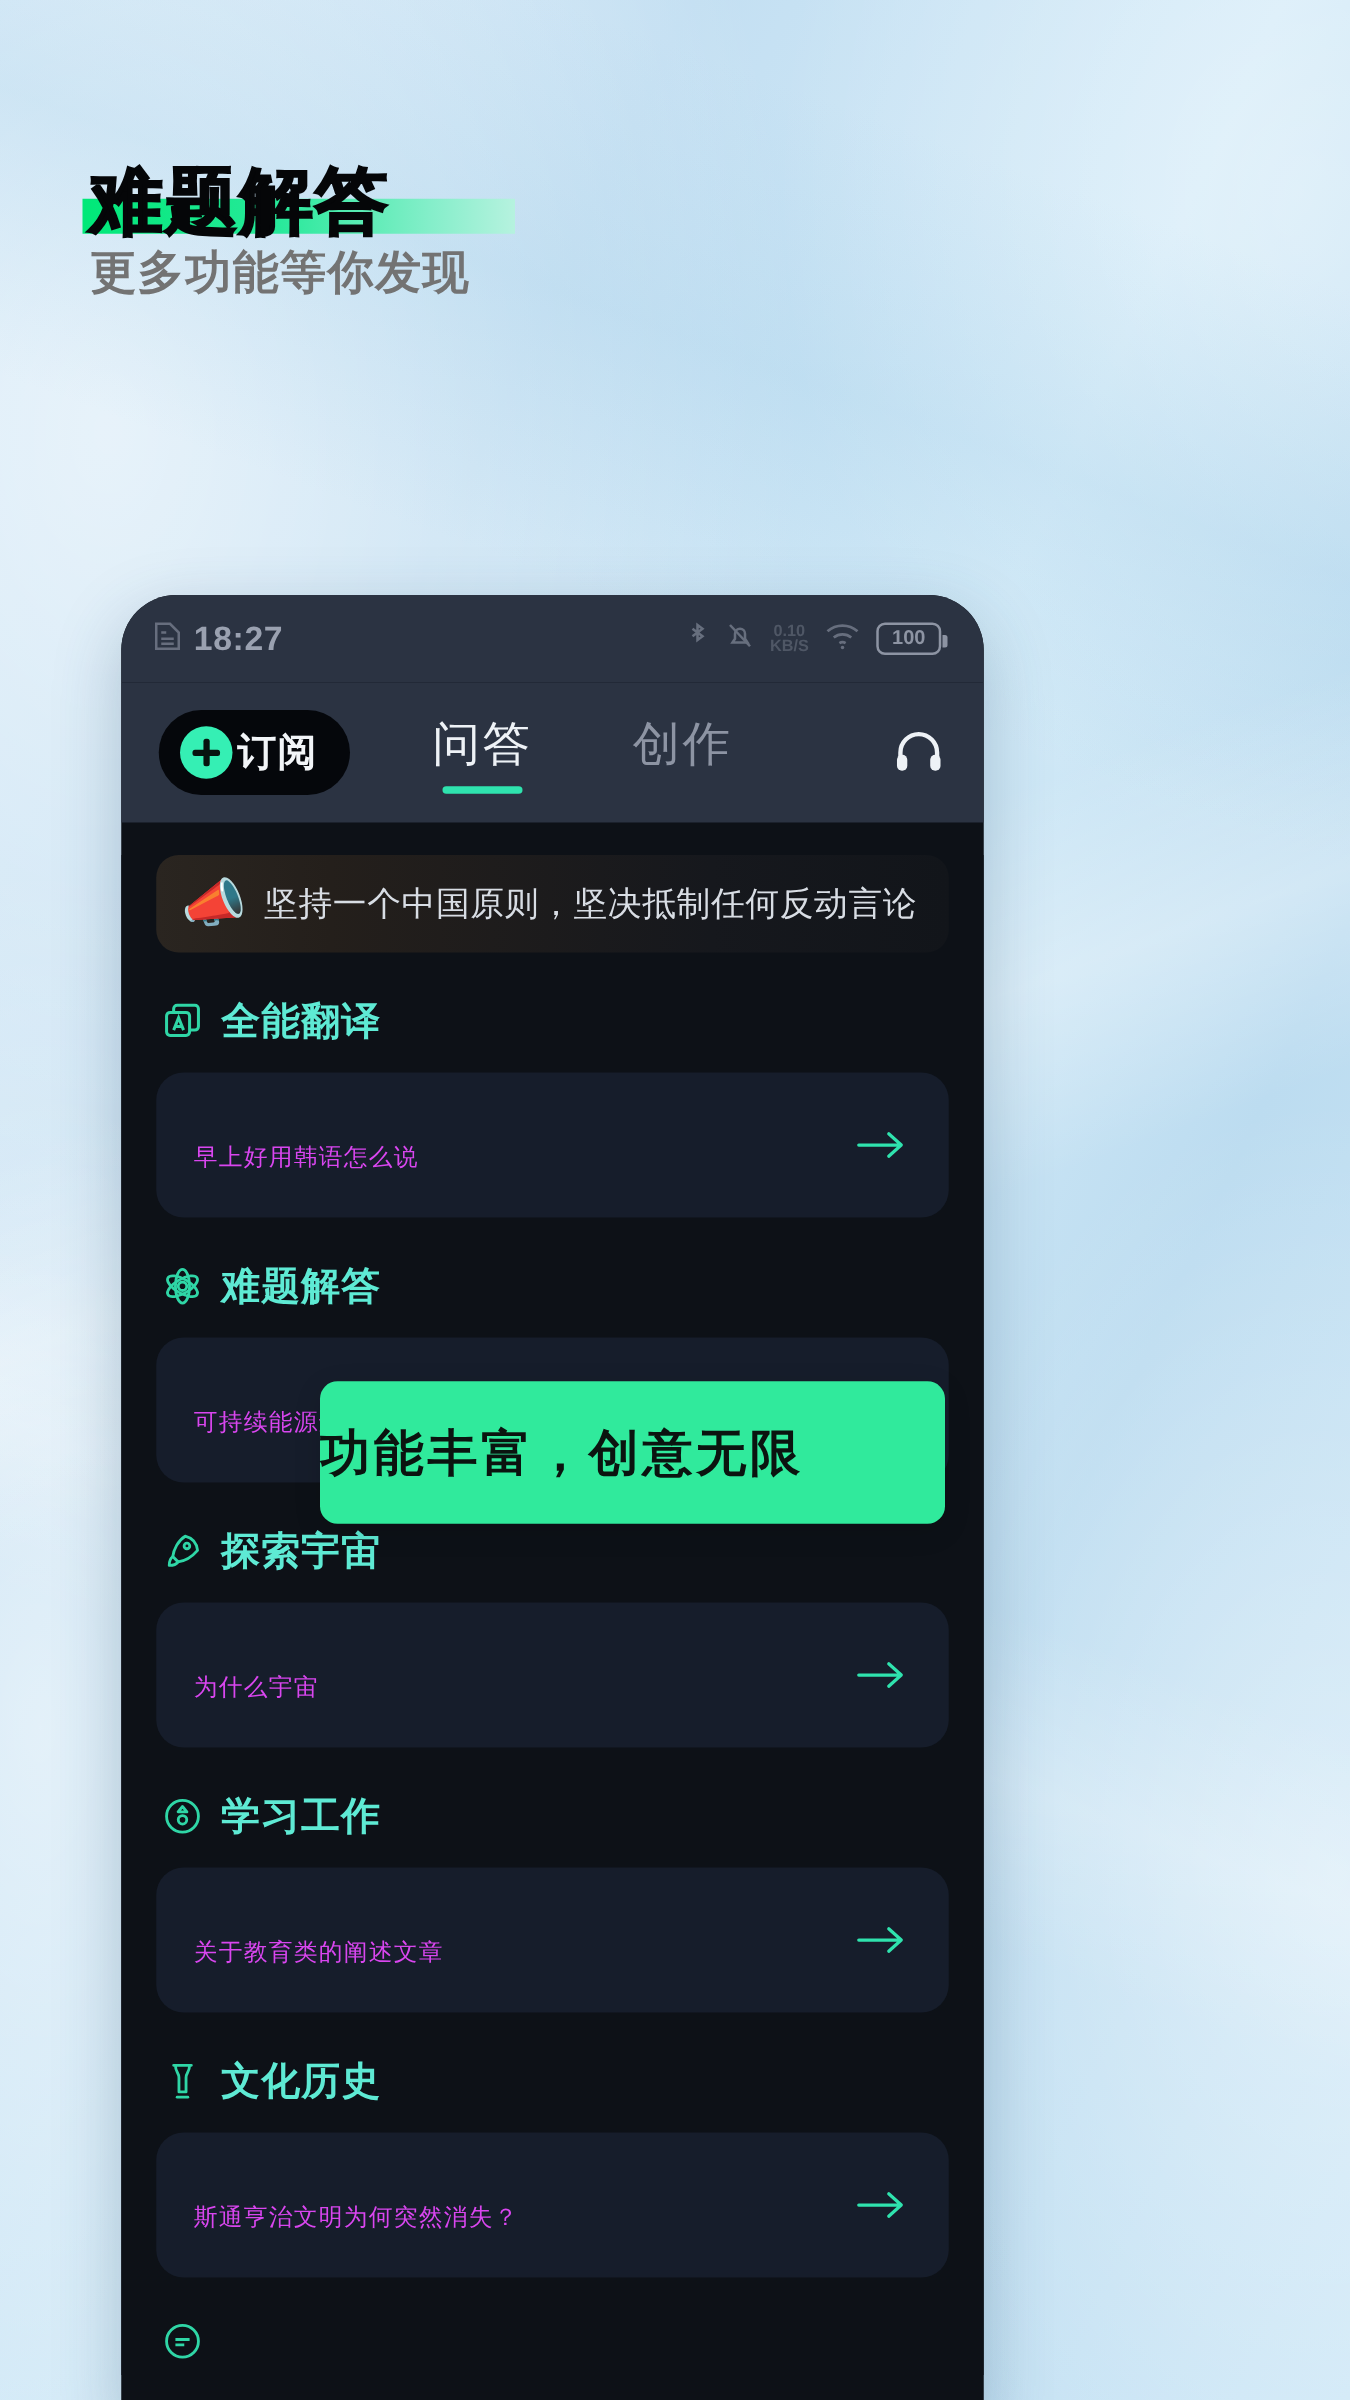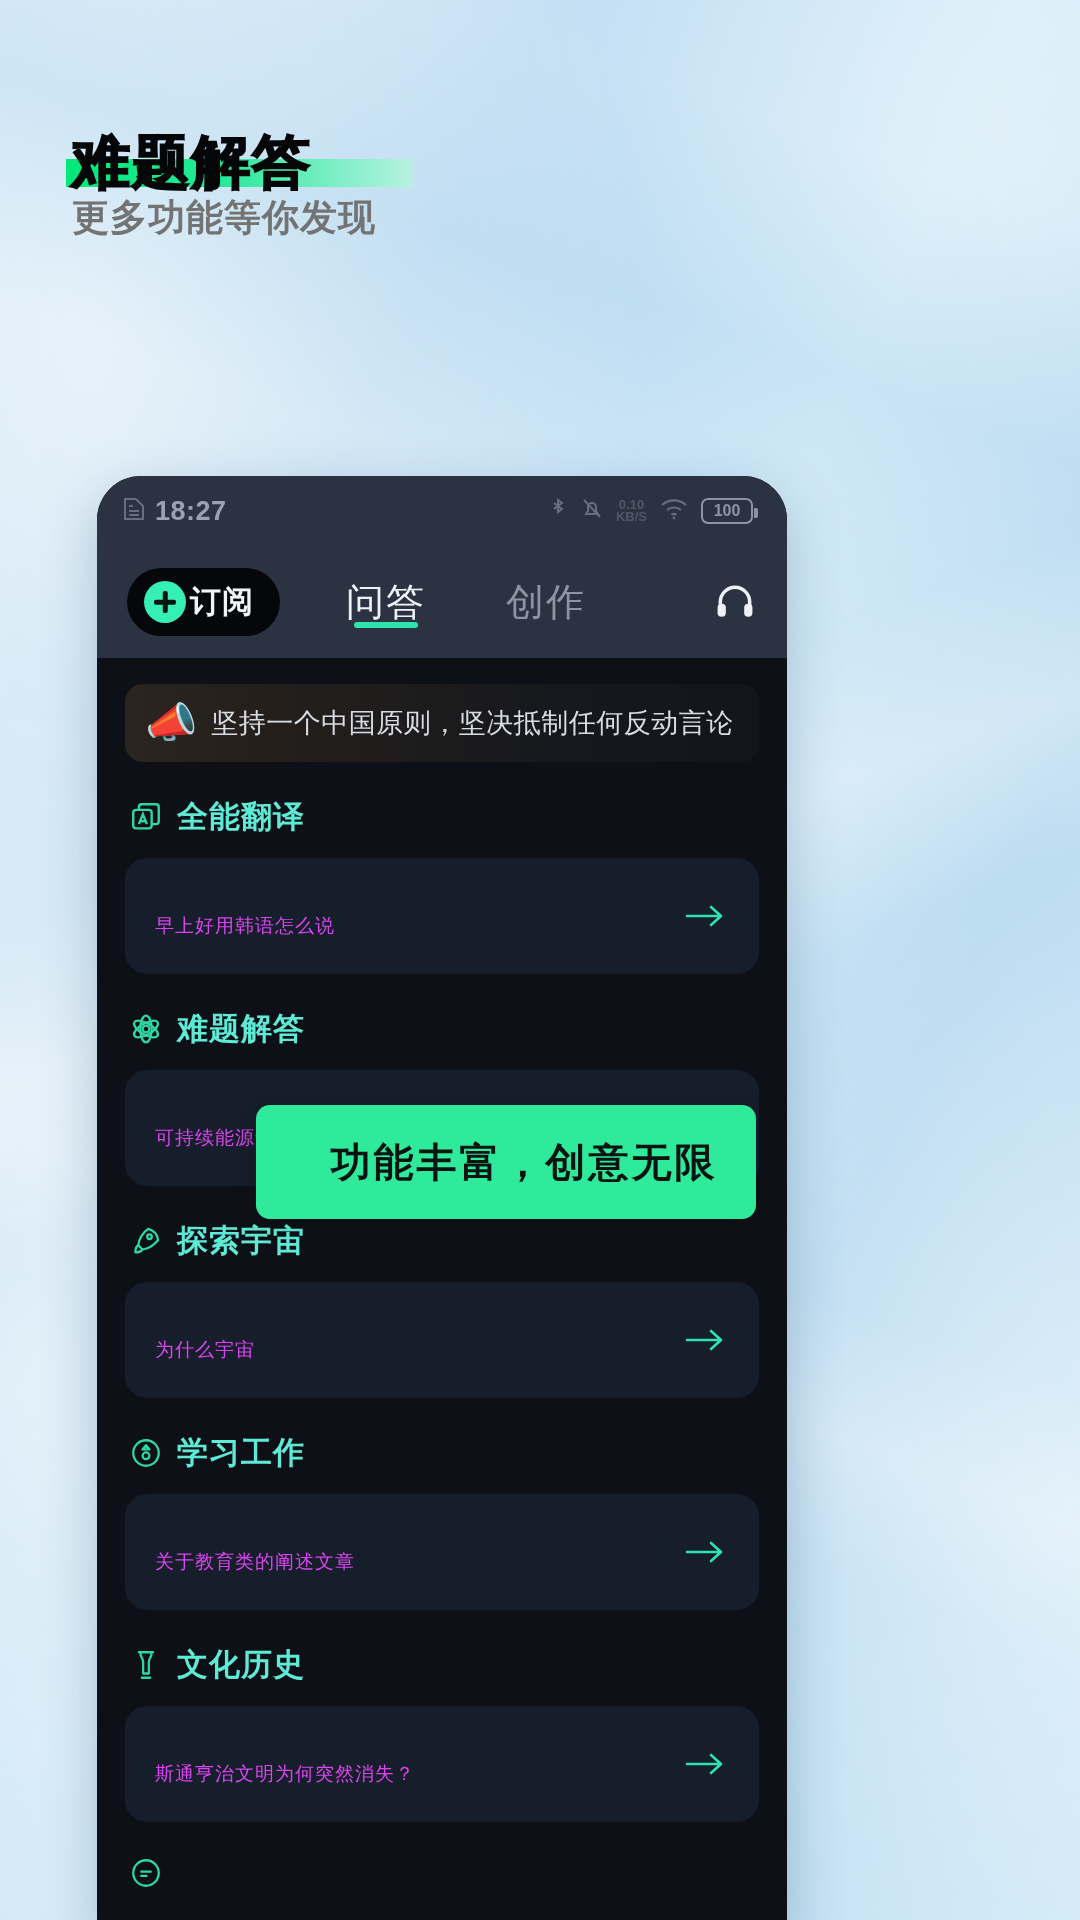--- a/index.html
+++ b/index.html
@@ -104,21 +104,21 @@
   }
   .plus-circle::before, .plus-circle::after {
     content: ""; position: absolute; background: #07140f; border-radius: 2px;
     left: 50%; top: 50%; transform: translate(-50%,-50%);
   }
   .plus-circle::before { width: 22px; height: 4.5px; }
   .plus-circle::after  { width: 4.5px; height: 22px; }
   .sub-label { font-size: 31px; font-weight: 600; color: #f2f5f8; letter-spacing: 1px; }
 
   .tabs { display: flex; align-items: flex-end; gap: 80px; margin-left: 66px; }
-  .tab { position: relative; }
+  .tab { position: relative; padding-bottom: 14px; }
   .tab-label { font-size: 38px; font-weight: 500; color: #8d94a3; letter-spacing: 2px; }
   .tab.active .tab-label { color: #eef2f6; }
   .tab-underline {
     position: absolute; left: 50%; transform: translateX(-50%); bottom: 0;
     width: 64px; height: 6px; background: #2fe3ae; border-radius: 3px;
   }
   .headset { margin-left: auto; color: #eef2f6; display: flex; align-items: center; }
 
   
   .content { background: #0d1117; padding: 0 0 10px 0; }
@@ -146,23 +146,22 @@
     padding: 0 32px 0 30px;
   }
   .qtext { font-size: 19px; color: #d946ef; letter-spacing: 1px; margin-top: 20px; }
   .arrow { width: 44px; height: 30px; color: #2fe3ae; flex: 0 0 auto; }
 
   
   .tooltip {
     position: absolute; left: 256px; top: 1105px;
     width: 500px; height: 114px; border-radius: 14px;
     background: #30ea9c;
-    display: flex; align-items: center; justify-content: center;
+    display: flex; align-items: center; 
     box-shadow: 0 6px 22px rgba(0,0,0,.12);
-    padding-left: 36px;
   }
   .tooltip-text {
     font-size: 40px; font-weight: 600; color: #0b1410; letter-spacing: 3px;
   }
 </style>
 </head>
 <body>
 
 <div class="bg-layer bg-base"></div>
 <div class="bg-layer bg-sheen-1"></div>

